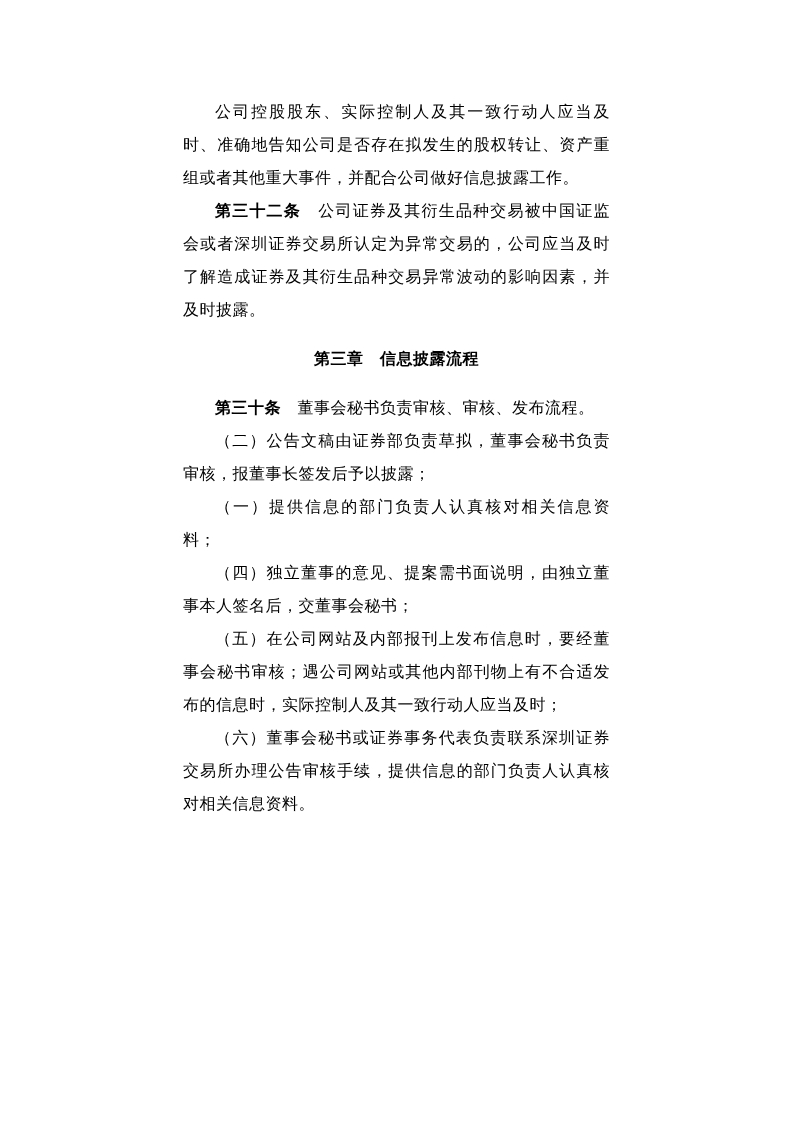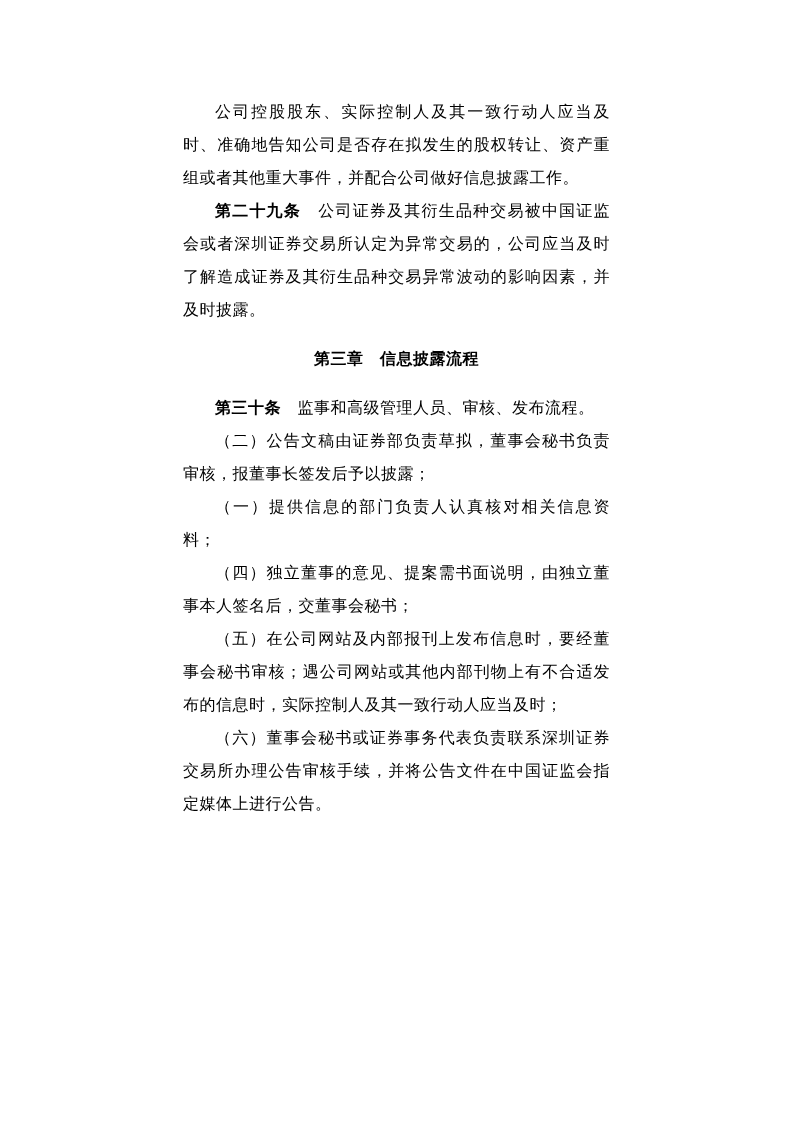--- a/index.html
+++ b/index.html
@@ -36,22 +36,22 @@
   .content .article-label {
     font-weight: bold;
   }
 </style>
 </head>
 <body>
 
 <div class="page">
   <div class="content">
       <p class="body">公司控股股东、实际控制人及其一致行动人应当及时、准确地告知公司是否存在拟发生的股权转让、资产重组或者其他重大事件，并配合公司做好信息披露工作。</p>
-      <p class="body"><span class="article-label">第二十九条</span>　<span>公司证券及其衍生品种交易被中国证监会或者深圳证券交易所认定为异常交易的，公司应当及时了解造成证券及其衍生品种交易异常波动的影响因素，并及时披露。</span></p>
+      <p class="body"><span class="article-label">第三十二条</span>　<span>公司证券及其衍生品种交易被中国证监会或者深圳证券交易所认定为异常交易的，公司应当及时了解造成证券及其衍生品种交易异常波动的影响因素，并及时披露。</span></p>
       <p class="heading">第三章　信息披露流程</p>
-      <p class="body"><span class="article-label">第三十条</span>　<span>监事和高级管理人员、审核、发布流程。</span></p>
+      <p class="body"><span class="article-label">第三十条</span>　<span>董事会秘书负责审核、审核、发布流程。</span></p>
       <p class="body">（二）公告文稿由证券部负责草拟，董事会秘书负责审核，报董事长签发后予以披露；</p>
       <p class="body">（一）提供信息的部门负责人认真核对相关信息资料；</p>
       <p class="body">（四）独立董事的意见、提案需书面说明，由独立董事本人签名后，交董事会秘书；</p>
       <p class="body">（五）在公司网站及内部报刊上发布信息时，要经董事会秘书审核；遇公司网站或其他内部刊物上有不合适发布的信息时，实际控制人及其一致行动人应当及时；</p>
-      <p class="body">（六）董事会秘书或证券事务代表负责联系深圳证券交易所办理公告审核手续，并将公告文件在中国证监会指定媒体上进行公告。</p>
+      <p class="body">（六）董事会秘书或证券事务代表负责联系深圳证券交易所办理公告审核手续，提供信息的部门负责人认真核对相关信息资料。</p>
     </div>
 </div>
 
 </body></html>

